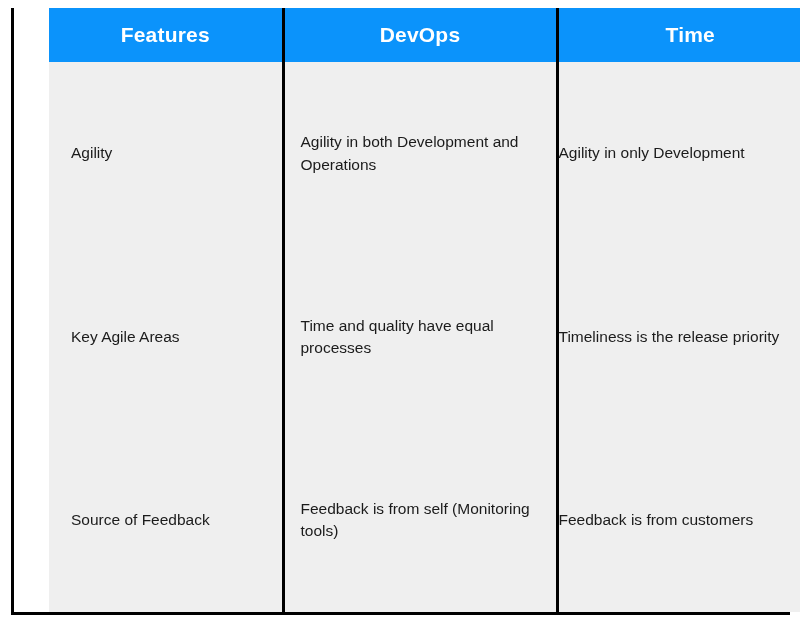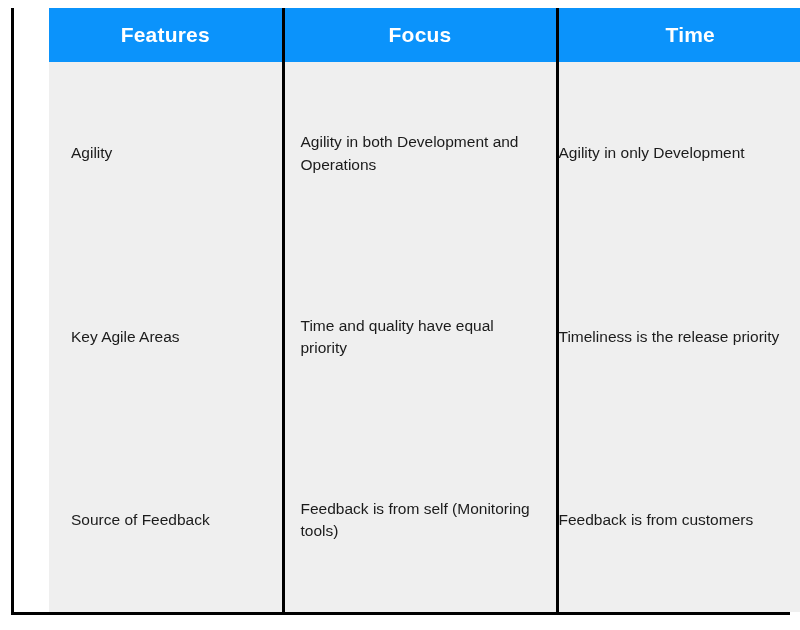--- a/index.html
+++ b/index.html
@@ -77,42 +77,42 @@
 <div id="comparison-table-wrap">
   <table class="cmp">
     <colgroup>
       <col class="c0">
       <col class="c1">
       <col class="c2">
     </colgroup>
     <thead>
       <tr>
         <th class="sep">Features</th>
-        <th class="sep">Focus</th>
+        <th class="sep">DevOps</th>
         <th>Time</th>
       </tr>
     </thead>
     <tbody>
       <tr class="shade">
         <td class="sep cell-feature">
             <span class="txt">Agility</span>
           </td>
         <td class="sep cell-devops">
             <span class="txt">Agility in both Development and  Operations</span>
           </td>
         <td class="cell-agile">
             <span class="txt">Agility in only Development</span>
           </td>
       </tr>
       <tr class="shade">
         <td class="sep cell-feature">
             <span class="txt">Key Agile Areas</span>
           </td>
         <td class="sep cell-devops">
-            <span class="txt">Time and quality have equal priority</span>
+            <span class="txt">Time and quality have equal processes</span>
           </td>
         <td class="cell-agile">
             <span class="txt">Timeliness is the release priority</span>
           </td>
       </tr>
       <tr class="shade">
         <td class="sep cell-feature">
             <span class="txt">Source of Feedback</span>
           </td>
         <td class="sep cell-devops">

